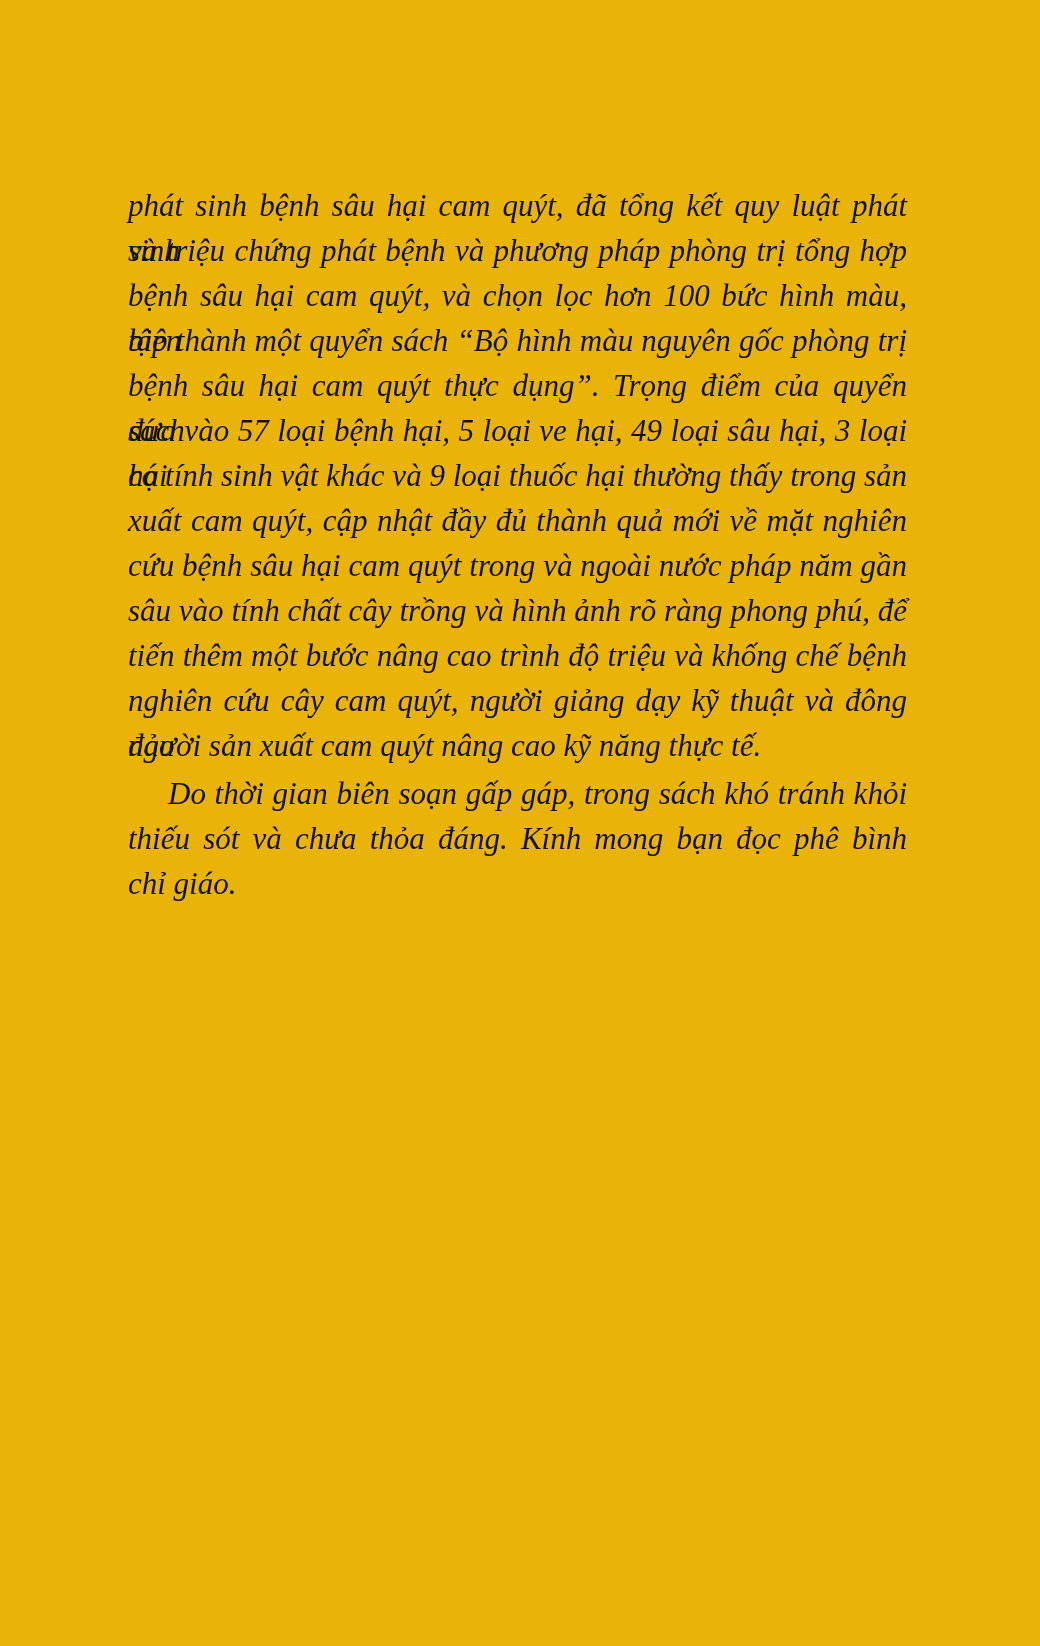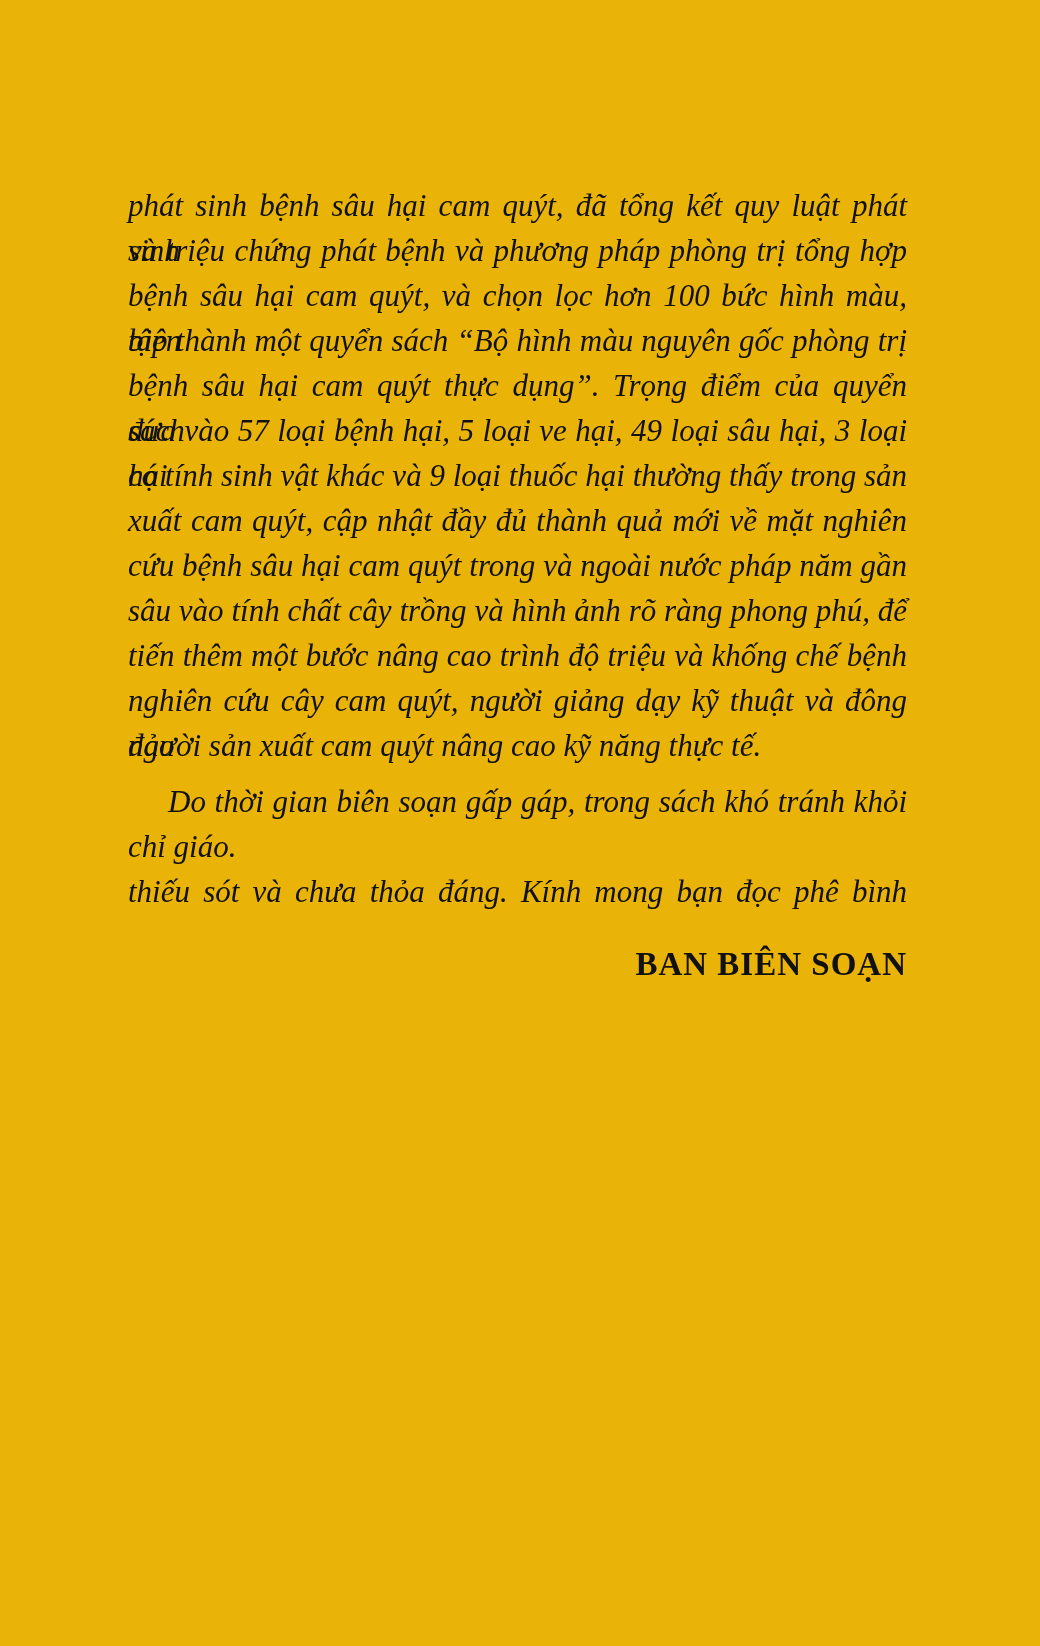--- a/index.html
+++ b/index.html
@@ -35,21 +35,21 @@
     height: 45px;
     overflow: visible;
   }
   .line.para-end {
     text-align-last: left;
   }
   .line.indent {
     text-indent: 40px;
   }
   .para2 {
-    margin-top: 11px;
+    margin-top: 3px;
   }
   .signature {
     margin-top: 32px;
     text-align: right;
     font-style: normal;
     font-weight: bold;
     font-size: 33px;
     letter-spacing: 1px;
     color: #111111;
   }
@@ -71,20 +71,19 @@
       <div class="line">xuất cam quýt, cập nhật đầy đủ thành quả mới về mặt nghiên</div>
       <div class="line">cứu bệnh sâu hại cam quýt trong và ngoài nước pháp năm gần</div>
       <div class="line">sâu vào tính chất cây trồng và hình ảnh rõ ràng phong phú, để</div>
       <div class="line">tiến thêm một bước nâng cao trình độ triệu và khống chế bệnh</div>
       <div class="line">nghiên cứu cây cam quýt, người giảng dạy kỹ thuật và đông đảo</div>
       <div class="line para-end">người sản xuất cam quýt nâng cao kỹ năng thực tế.</div>
     </div>
 
     <div class="para para2">
       <div class="line indent">Do thời gian biên soạn gấp gáp, trong sách khó tránh khỏi</div>
+      <div class="line">thiếu sót và chưa thỏa đáng. Kính mong bạn đọc phê bình</div>
       <div class="line para-end">chỉ giáo.</div>
-      <div class="line">thiếu sót và chưa thỏa đáng. Kính mong bạn đọc phê bình</div>
     </div>
 
-    <div class="signature">BAN BIÊN SOẠN</div>
 
   </div>
 </div>
 
 </body></html>

